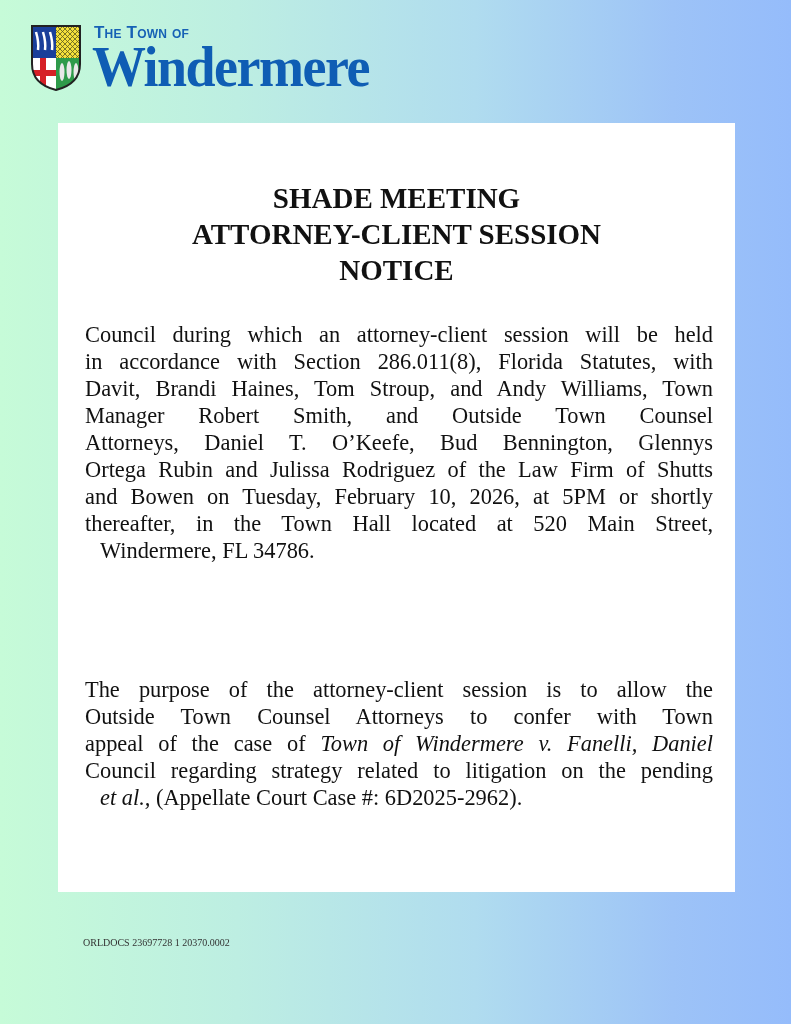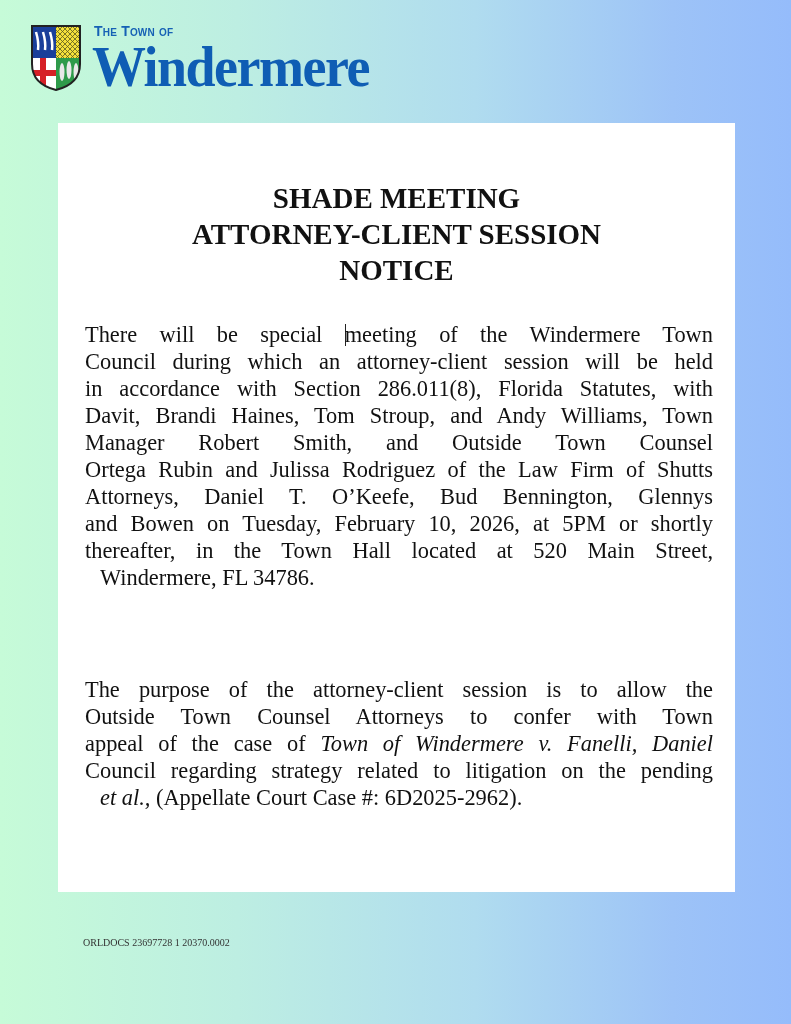--- a/index.html
+++ b/index.html
@@ -11,21 +11,21 @@
     }
     .header {
       position: absolute; left: 30px; top: 22px; width: 340px; height: 75px;
     }
     .crest {
       position: absolute; left: 0; top: 2px; width: 52px; height: 68px;
     }
     .town-of {
       position: absolute; left: 64px; top: 1px;
       font-family: "Liberation Sans", sans-serif;
-      font-size: 14px; font-weight: bold; color: #1661b5;
+      font-size: 17px; font-weight: bold; color: #1661b5;
       letter-spacing: 0.2px;
       font-variant: small-caps;
     }
     .town-name {
       position: absolute; left: 62px; top: 14px;
       font-family: "Liberation Serif", serif;
       font-size: 54px; font-weight: bold; color: #0f5db4;
       letter-spacing: -1.5px;
       line-height: 60px;
       transform: scaleY(1.05);
@@ -97,27 +97,26 @@
 </div>
 
 <div class="card">
   <div class="title">
     <div>SHADE MEETING</div>
     <div>ATTORNEY-CLIENT SESSION</div>
     <div>NOTICE</div>
   </div>
 
   <div class="body-p p1">
-    <span class="line"><span>There will be special </span><span class="caret"></span><span>meeting of the Windermere Town</span></span>
     <span class="line">Council during which an attorney-client session will be held</span>
     <span class="line">in accordance with Section 286.011(8), Florida Statutes, with</span>
     <span class="line">Davit, Brandi Haines, Tom Stroup, and Andy Williams, Town</span>
     <span class="line">Manager Robert Smith, and Outside Town Counsel</span>
+    <span class="line">Attorneys, Daniel T. O’Keefe, Bud Bennington, Glennys</span>
     <span class="line">Ortega Rubin and Julissa Rodriguez of the Law Firm of Shutts</span>
-    <span class="line">Attorneys, Daniel T. O’Keefe, Bud Bennington, Glennys</span>
     <span class="line">and Bowen on Tuesday, February 10, 2026, at 5PM or shortly</span>
     <span class="line">thereafter, in the Town Hall located at 520 Main Street,</span>
     <span class="line last">Windermere, FL 34786.</span>
   </div>
 
   <div class="body-p p2">
     <span class="line">The purpose of the attorney-client session is to allow the</span>
     <span class="line">Outside Town Counsel Attorneys to confer with Town</span>
     <span class="line"><span>appeal of the case of </span><i>Town of Windermere v. Fanelli, Daniel</i></span>
     <span class="line">Council regarding strategy related to litigation on the pending</span>

